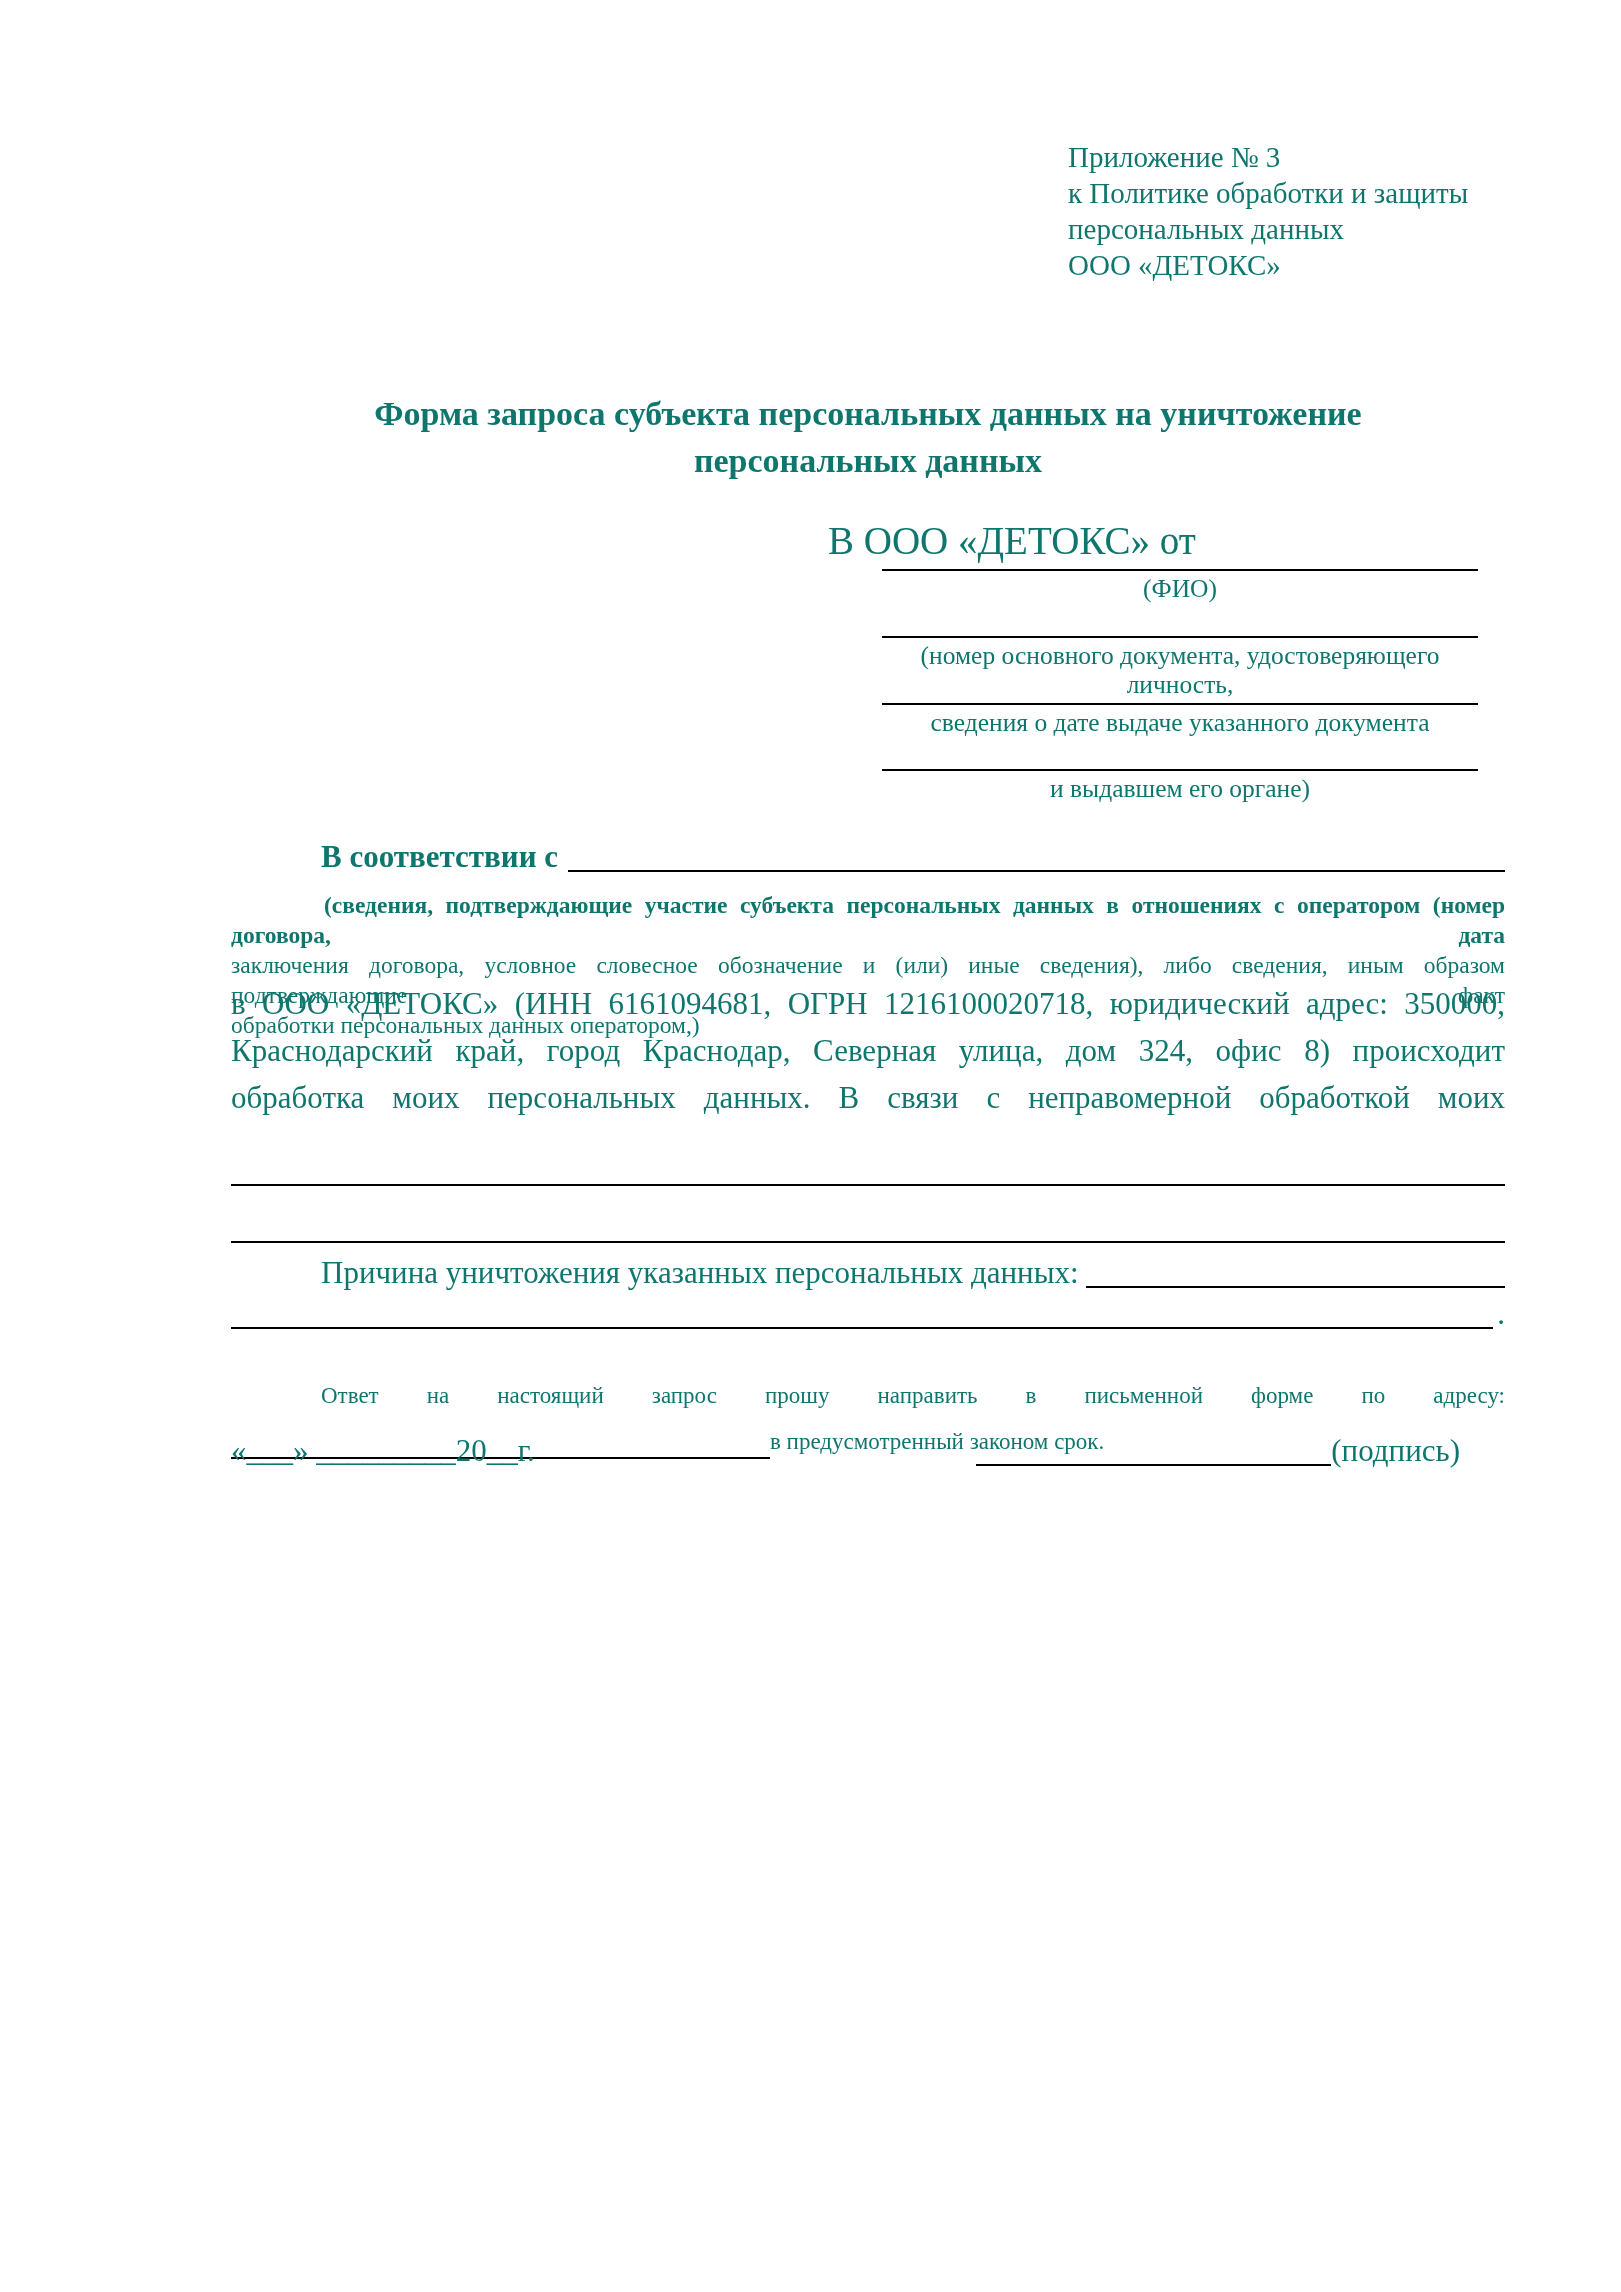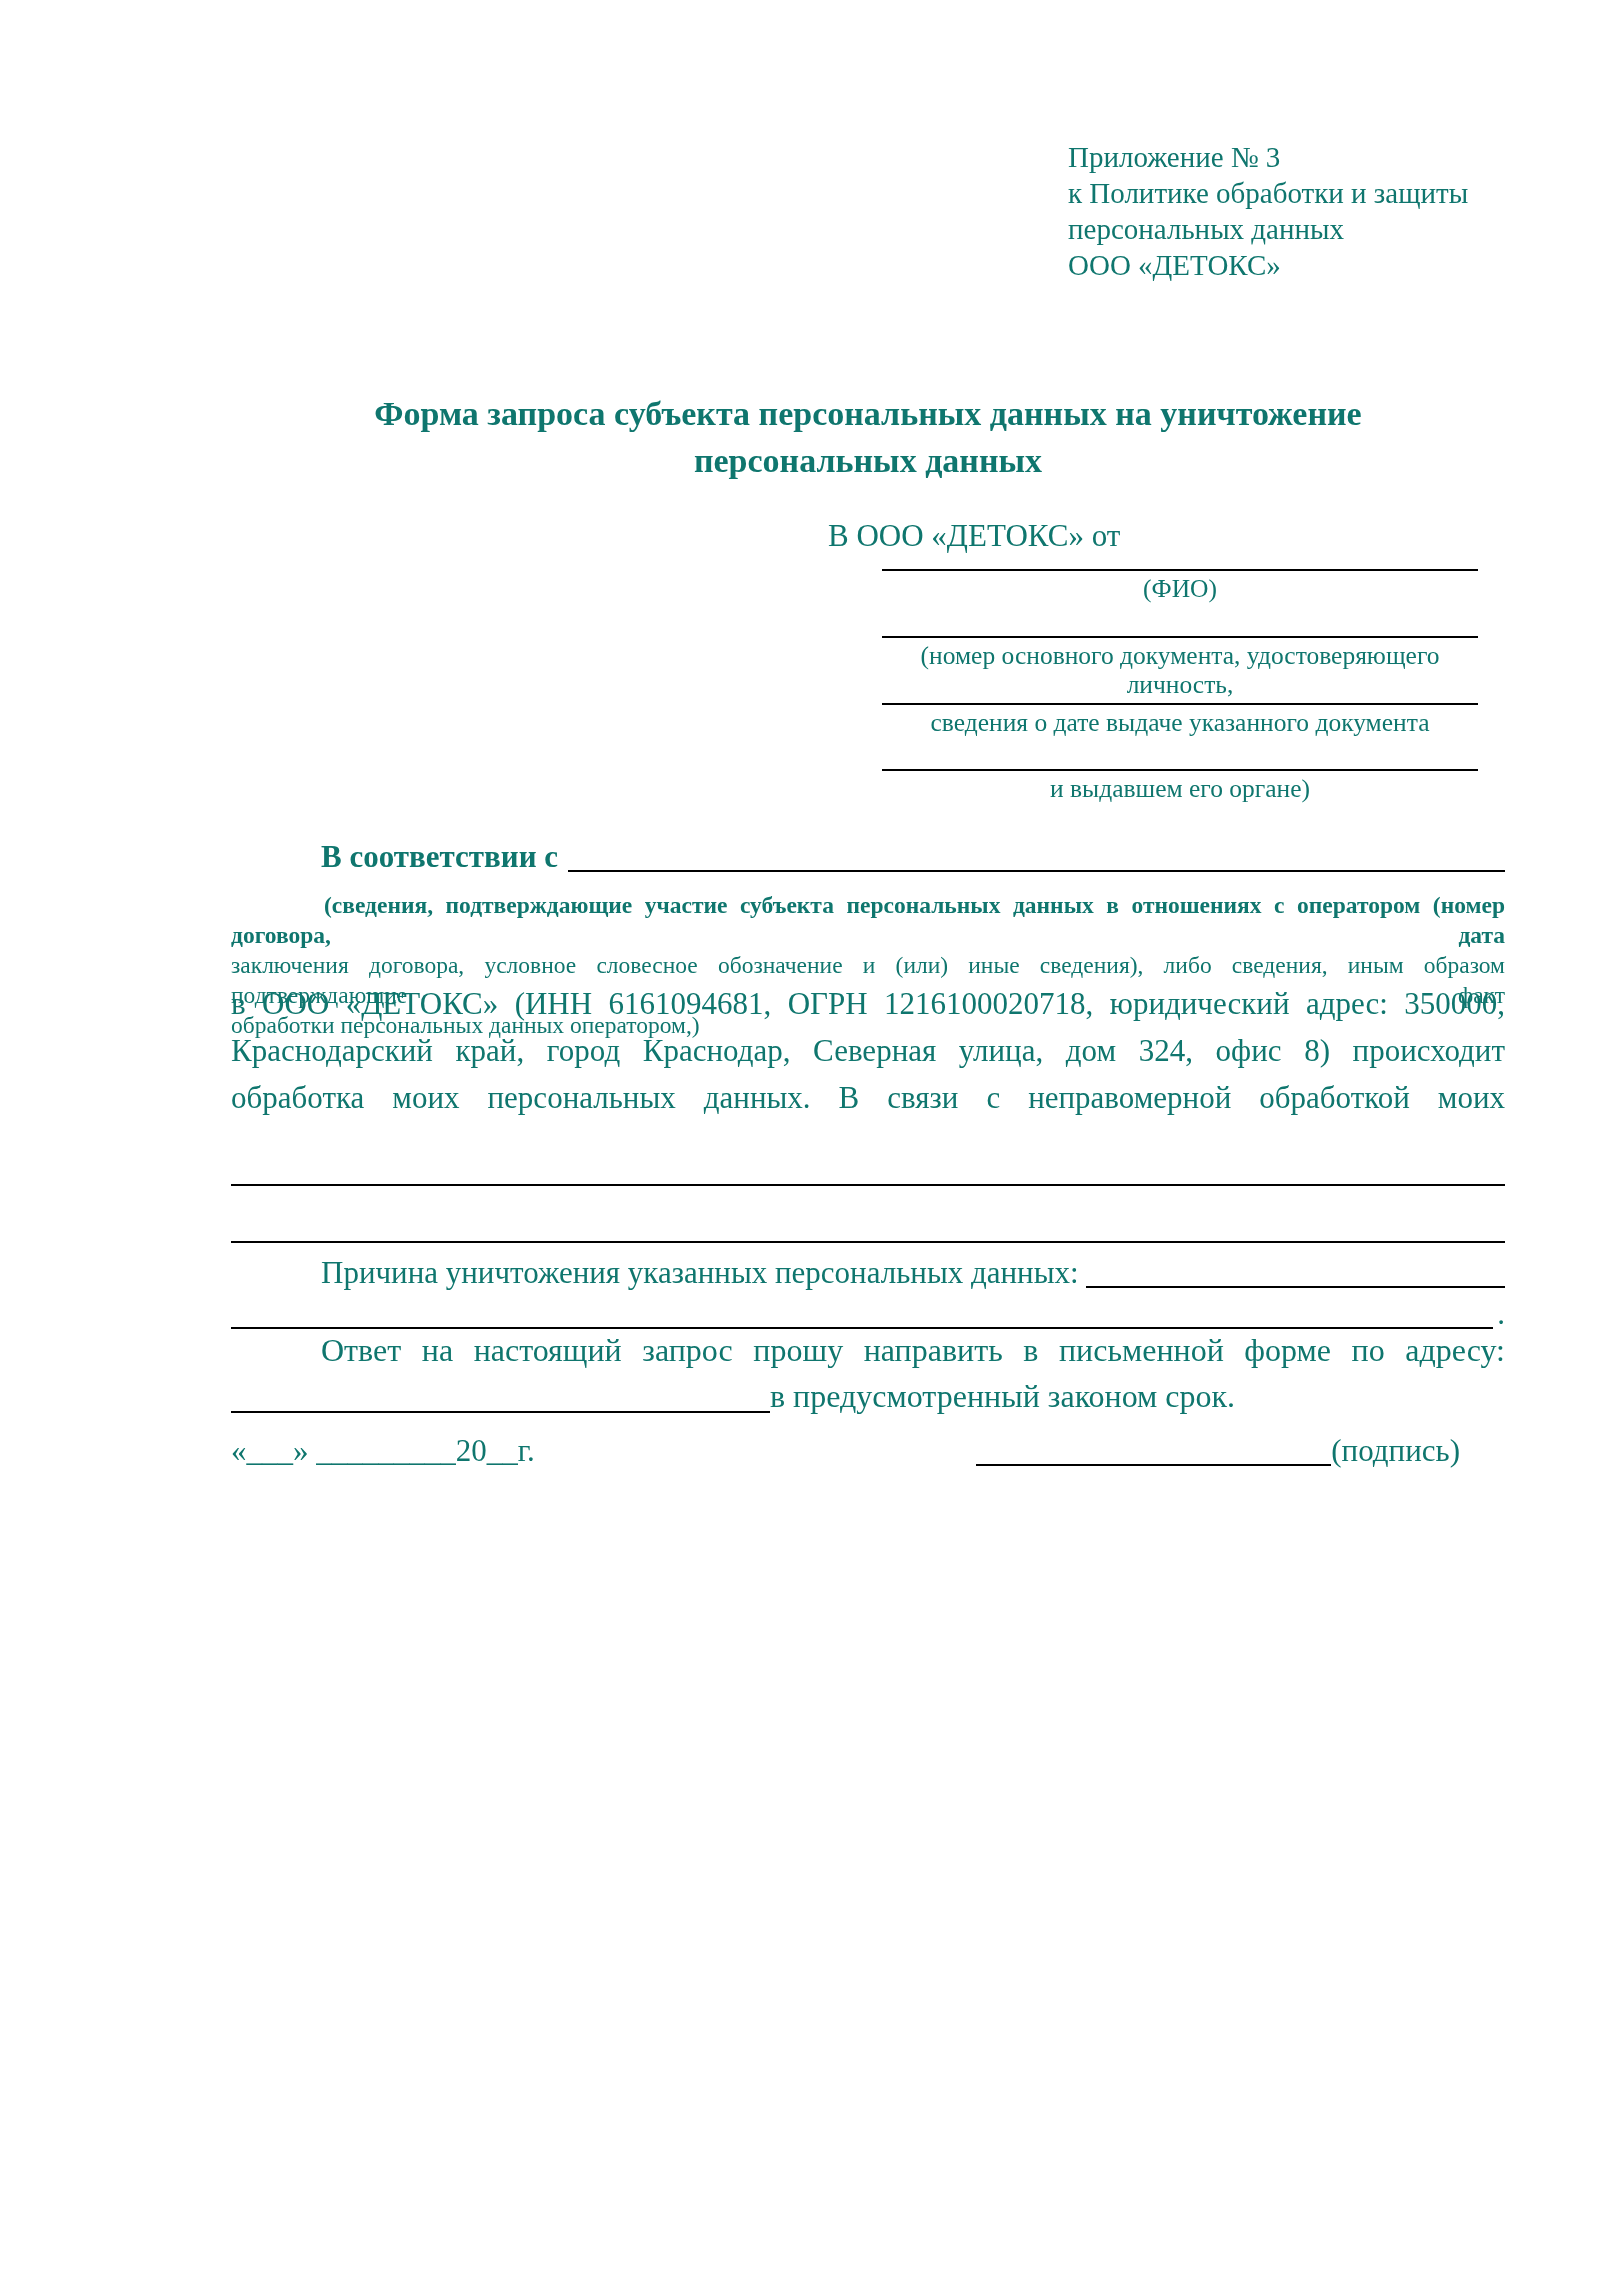--- a/index.html
+++ b/index.html
@@ -18,21 +18,21 @@
   }
   
   .doc-title{
     position:absolute;left:231px;top:390px;width:1274px;
     text-align:center;font-weight:bold;
     font-size:34px;line-height:47px;
   }
   
   .addressee{
     position:absolute;left:828px;top:518px;
-    font-size:31px;
+    font-size:39px;
   }
   
   .field-group{
     position:absolute;left:882px;width:596px;
     text-align:center;
   }
   .field-line{height:0;border-top:2.9px solid #000;}
   .field-caption{font-size:25.5px;line-height:29px;margin-top:2.9px;}
   
   .flex-row{display:flex;font-size:31px;line-height:43px;}
@@ -58,21 +58,21 @@
   .rule{position:absolute;left:231px;width:1274px;height:0;border-top:2.9px solid #000;}
   .rule1{top:1184px;}
   .rule2{top:1241px;}
   
   .reason-row{position:absolute;left:231px;top:1251px;width:1274px;}
   .reason-row .label{white-space:nowrap;padding-right:7.8px;}
   
   .period-row{position:absolute;left:231px;top:1292px;width:1274px;}
   .period-row .dot{padding-left:3.9px;}
   
-  .response{position:absolute;left:231px;top:1327px;width:1274px;font-size:32px;line-height:46px;}
+  .response{position:absolute;left:231px;top:1373px;width:1274px;font-size:23px;line-height:46px;}
   .response-l1{text-indent:90px;}
   .response-l2{display:flex;}
   .response-l2 .short-line{width:539px;border-bottom:2.9px solid #000;margin-bottom:5.9px;}
   .response-l2 .tail{white-space:nowrap;}
   
   .datesign{
     position:absolute;left:231px;top:1429px;width:1274px;
     display:flex;justify-content:space-between;align-items:flex-end;
     font-size:31px;line-height:43px;
   }

